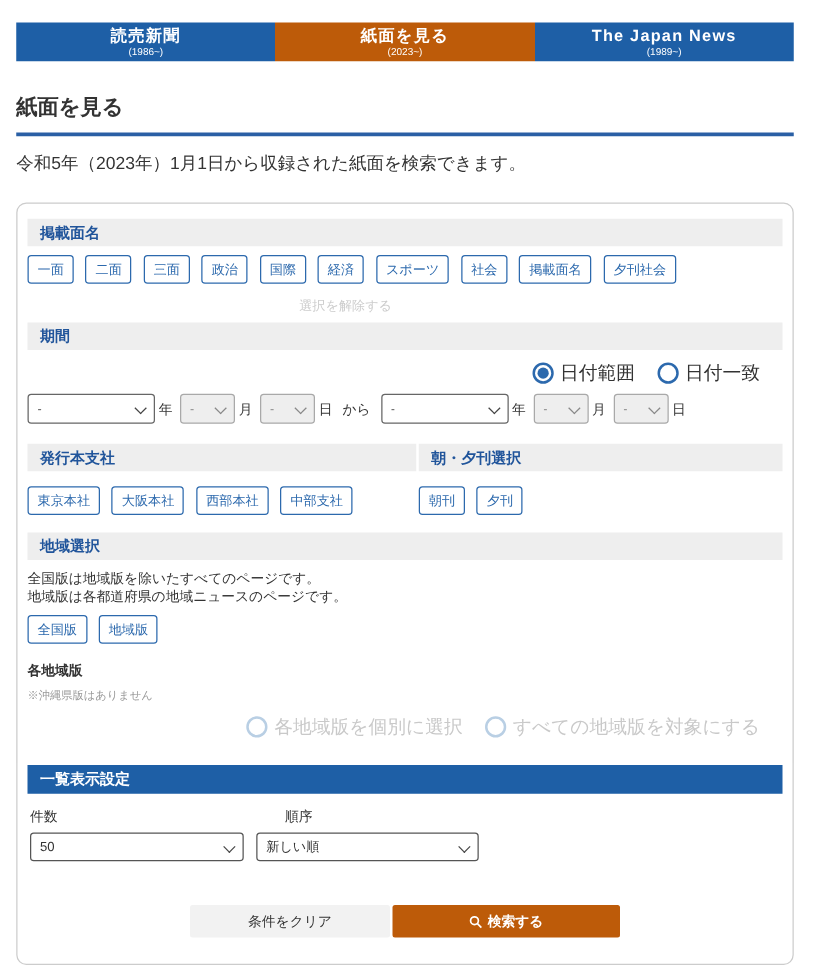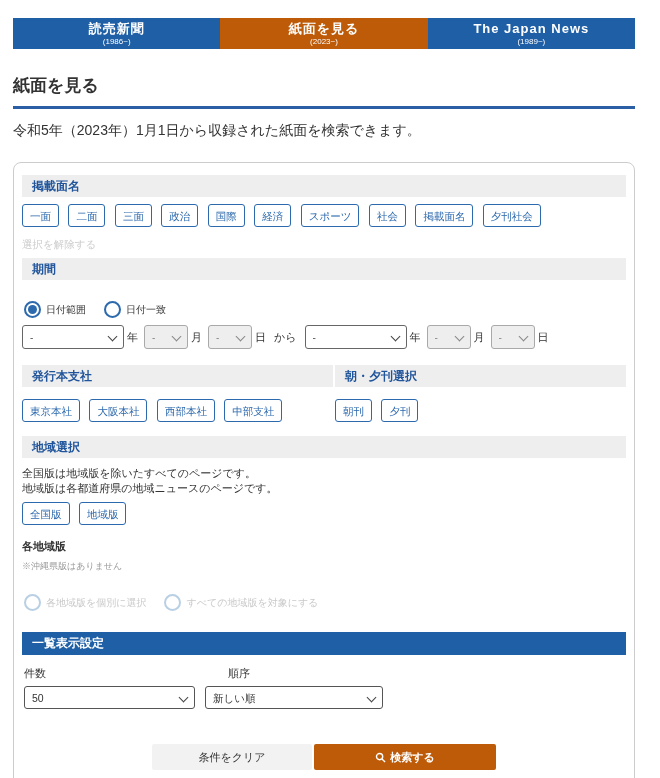--- a/index.html
+++ b/index.html
@@ -42,26 +42,26 @@
   .split-row .left { width:313px; }
 
   
   .pill-row { margin-top:7px; }
   .pill {
     display:inline-block; border:1px solid #2c69ad; color:#2c69ad;
     background:#fff; border-radius:3px; padding:5px 7px 4px;
     font-size:10.5px; margin-right:5px; cursor:pointer; line-height:12px;
   }
   .clear-link {
-    display:block; text-align:left; color:#ccc; font-size:10.5px;
+    display:block; text-align:center; color:#ccc; font-size:10.5px;
     margin:11px 95px 6px 0; cursor:pointer; text-decoration:none;
   }
 
   
-  .radio-row { display:flex; align-items:center; margin:21px 0 0 2px; font-size:10px; }
+  .radio-row { display:flex; align-items:center; margin:9px 0 0 2px; font-size:15px;justify-content:flex-end; }
   .radio-opt { display:flex; align-items:center; margin-right:18px; cursor:pointer; }
   .radio {
     width:17px; height:17px; border:2px solid #2c69ad; border-radius:50%;
     display:inline-block; position:relative; margin-right:5px; background:#fff;
   }
   .radio.checked::after {
     content:""; position:absolute; left:2px; top:2px; right:2px; bottom:2px;
     background:#2c69ad; border-radius:50%;
   }
   .radio-row.disabled .radio { border-color:#b9cfe4; }

